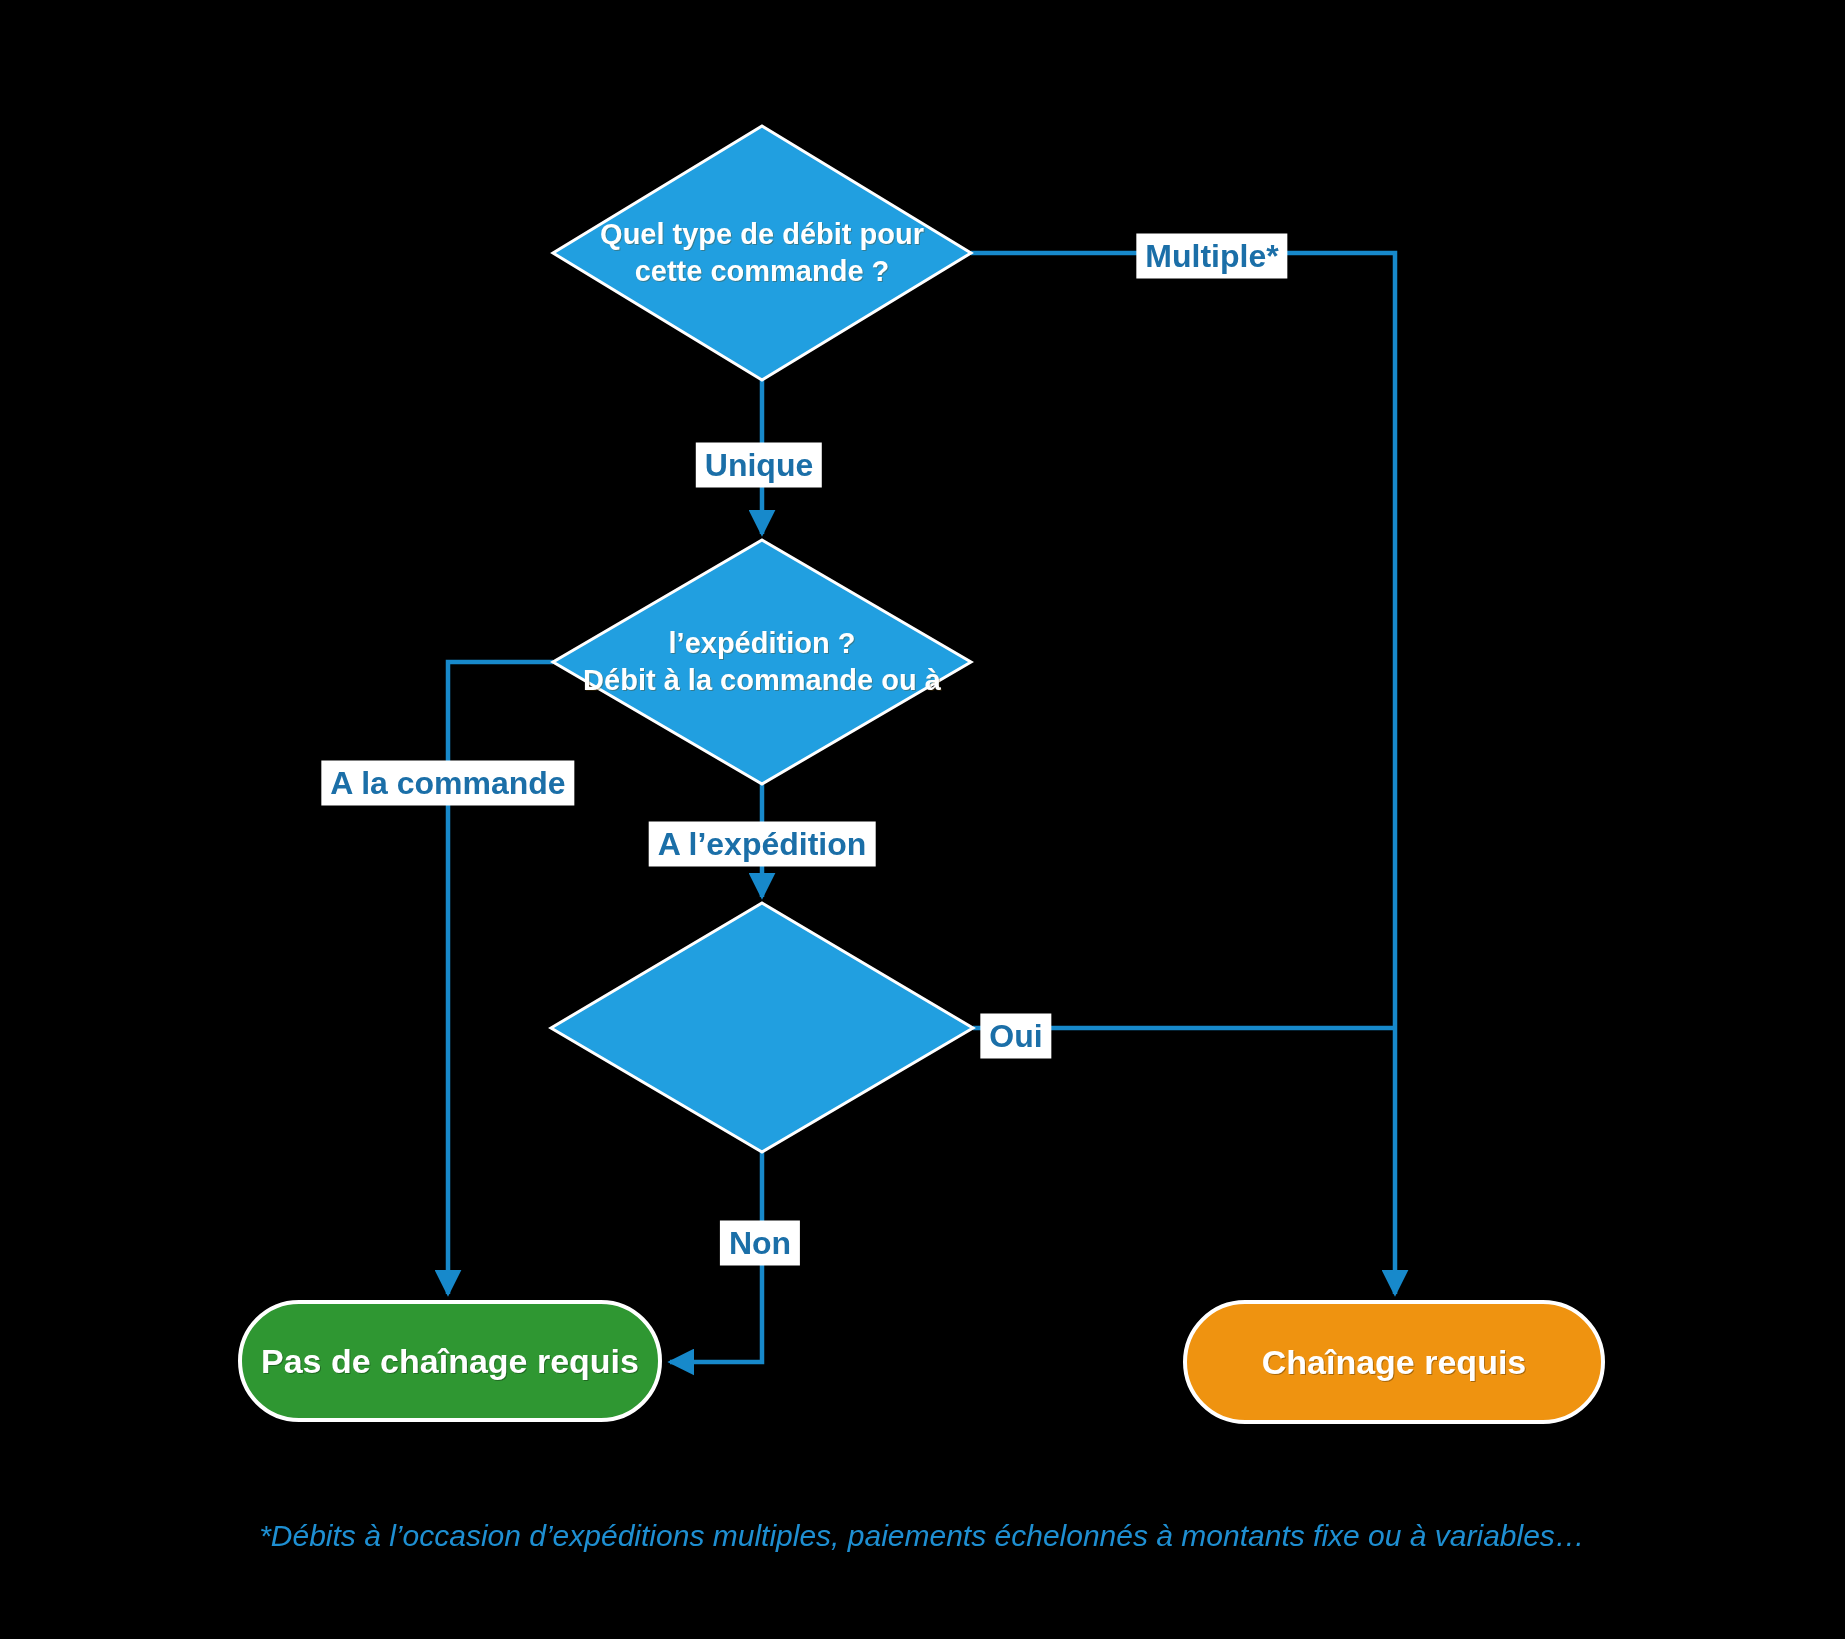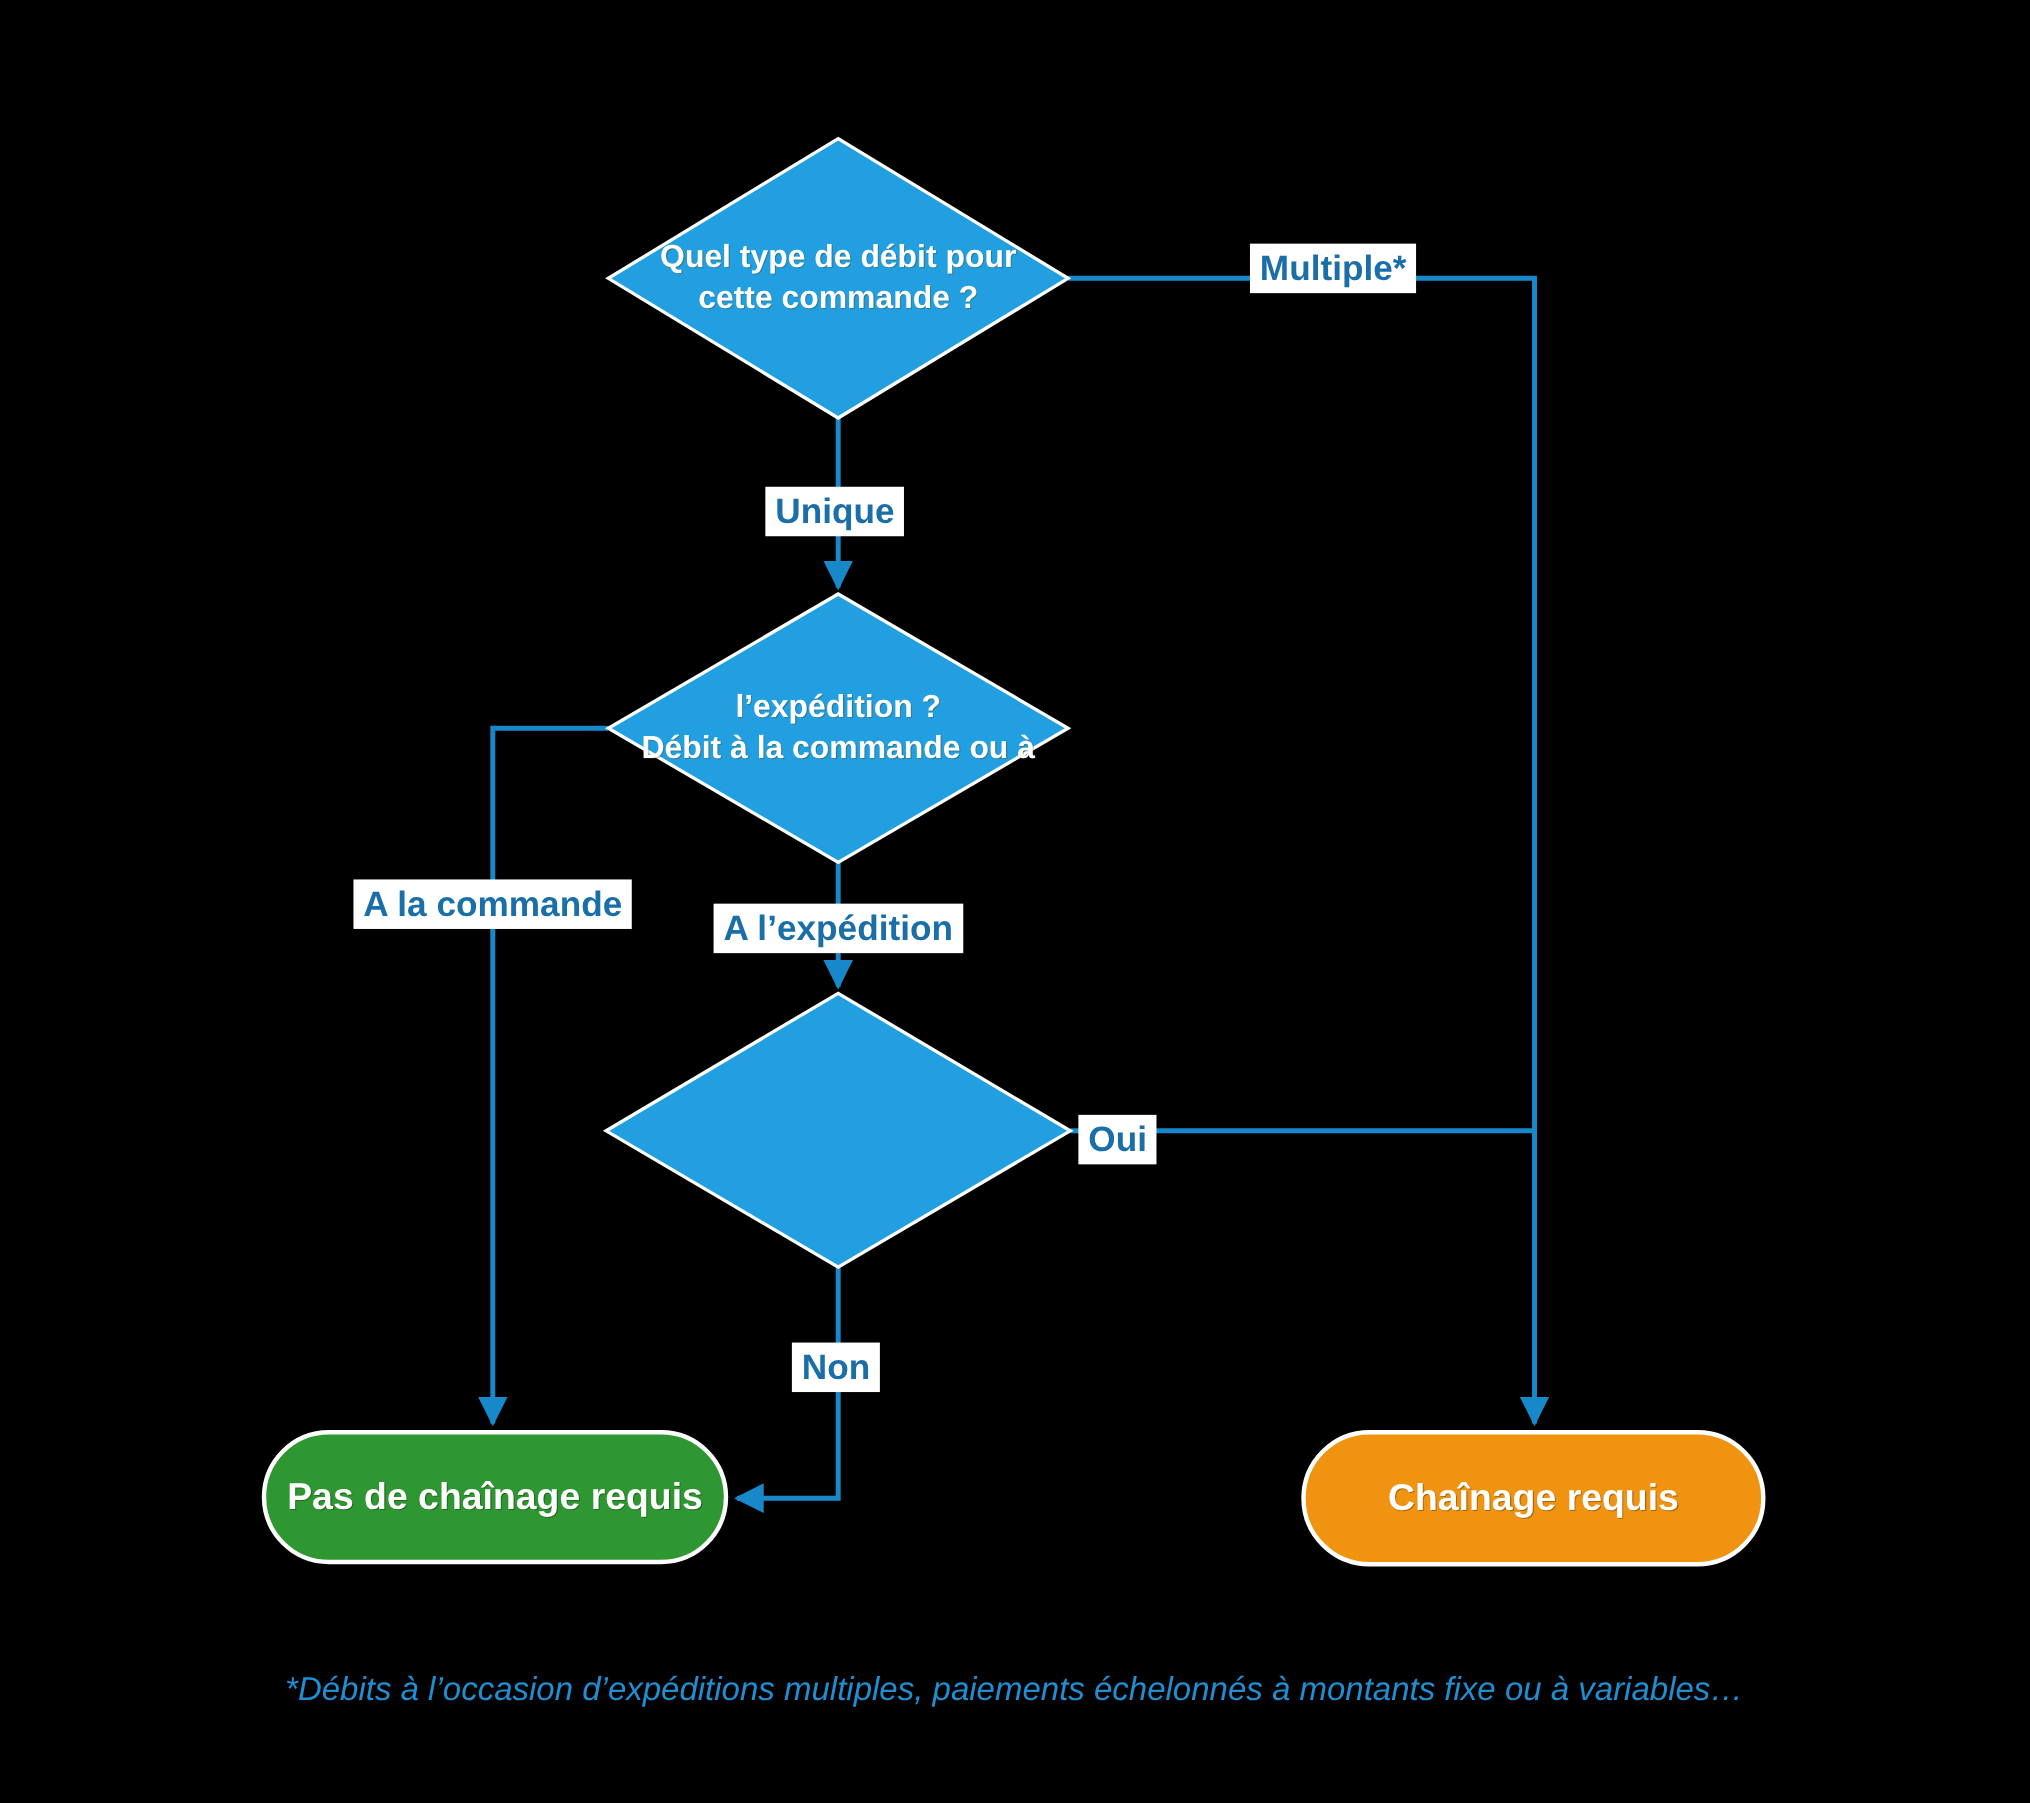--- a/index.html
+++ b/index.html
@@ -88,22 +88,22 @@
     <div>cette commande ?</div>
   </div>
   <div class="overlay node-text" style="left:762px; top:662px;">
     <div>l’expédition ?</div>
     <div>Débit à la commande ou à</div>
   </div>
 
   <div class="overlay terminal-text" style="left:450px; top:1361px;">Pas de chaînage requis</div>
   <div class="overlay terminal-text" style="left:1394px; top:1362px;">Chaînage requis</div>
 
-  <span class="overlay edge-label" style="left:1212px; top:244px;">Multiple*</span>
+  <span class="overlay edge-label" style="left:1212px; top:256px;">Multiple*</span>
   <span class="overlay edge-label" style="left:759px; top:465px;">Unique</span>
-  <span class="overlay edge-label" style="left:448px; top:783px;margin-top:39px;">A la commande</span>
+  <span class="overlay edge-label" style="left:448px; top:783px;">A la commande</span>
   <span class="overlay edge-label" style="left:762px; top:844px;">A l’expédition</span>
   <span class="overlay edge-label" style="left:1016px; top:1036px;">Oui</span>
   <span class="overlay edge-label" style="left:760px; top:1243px;">Non</span>
 
   <div class="overlay footnote" style="left:922px; top:1536px;">*Débits à l’occasion d’expéditions multiples, paiements échelonnés à montants fixe ou à variables…</div>
 
 </div>
 
 </body></html>

